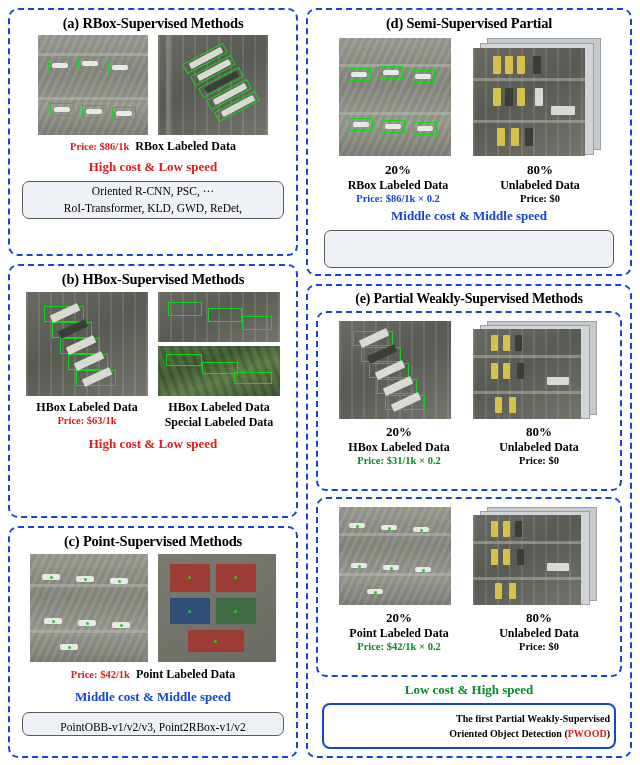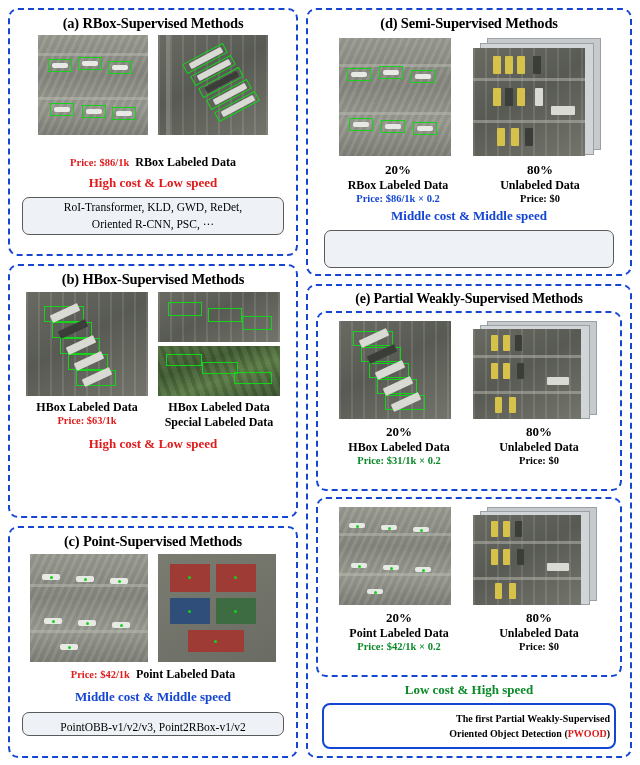--- a/index.html
+++ b/index.html
@@ -182,30 +182,30 @@
       <div class="gbox rot" style="left:48px;top:54px;width:46px;height:11px;"></div>
       <div class="gbox rot" style="left:56px;top:66px;width:46px;height:11px;"></div>
       <div class="car" style="left:30px;top:20px;width:36px;height:6px;transform:rotate(-28deg);"></div>
       <div class="car" style="left:38px;top:32px;width:36px;height:6px;transform:rotate(-28deg);"></div>
       <div class="car dark" style="left:46px;top:44px;width:36px;height:6px;transform:rotate(-28deg);"></div>
       <div class="car" style="left:54px;top:56px;width:36px;height:6px;transform:rotate(-28deg);"></div>
       <div class="car" style="left:62px;top:68px;width:36px;height:6px;transform:rotate(-28deg);"></div>
     </div>
   </div>
 
-  <div style="display:flex;align-items:center;justify-content:center;gap:6px;margin-top:20px;">
+  <div style="display:flex;align-items:center;justify-content:center;gap:6px;margin-top:4px;">
     <span class="price price-red">Price: $86/1k</span>
     <span class="cap">RBox Labeled Data</span>
   </div>
 
   <div class="costline cost-red" style="margin-top:5px;">High cost &amp; Low speed</div>
 
   <div class="methodbox" style="margin:6px 12px 0 12px;height:38px;display:flex;flex-direction:column;justify-content:center;">
+    <div>Oriented R-CNN, PSC, ···</div>
     <div>RoI-Transformer,  KLD, GWD, ReDet,</div>
-    <div>Oriented R-CNN, PSC, ···</div>
   </div>
 </div>
 
 <div class="panel" style="left:8px;top:264px;width:290px;height:254px;">
   <div class="panel-title">(b) HBox-Supervised Methods</div>
 
   <div class="imgrow" style="margin-top:4px;align-items:flex-start;">
 
     <div class="img" style="width:122px;height:104px;">
       <div class="lot"></div>
@@ -294,21 +294,21 @@
     <span class="price price-red">Price: $42/1k</span>
     <span class="cap">Point Labeled Data</span>
   </div>
 
   <div class="costline cost-blue" style="margin-top:7px;">Middle cost &amp; Middle speed</div>
 
   <div class="methodbox" style="margin:7px 12px 0 12px;height:24px;line-height:22px;">PointOBB-v1/v2/v3, Point2RBox-v1/v2</div>
 </div>
 
 <div class="panel" style="left:306px;top:8px;width:326px;height:268px;">
-  <div class="panel-title">(d) Semi-Supervised Methods</div>
+  <div class="panel-title">(d) Semi-Supervised Partial</div>
 
   <div class="imgrow" style="margin-top:6px;gap:22px;">
     <div class="img" style="width:112px;height:118px;">
       <div class="tarmac"></div>
       <div class="strip" style="left:0;top:26px;width:112px;height:3px;"></div>
       <div class="strip" style="left:0;top:74px;width:112px;height:3px;"></div>
       <div class="plane" style="left:12px;top:34px;width:16px;height:5px;"></div>
       <div class="gbox" style="left:8px;top:30px;width:24px;height:13px;"></div>
       <div class="plane" style="left:44px;top:32px;width:16px;height:5px;"></div>
       <div class="gbox" style="left:40px;top:28px;width:24px;height:13px;"></div>

